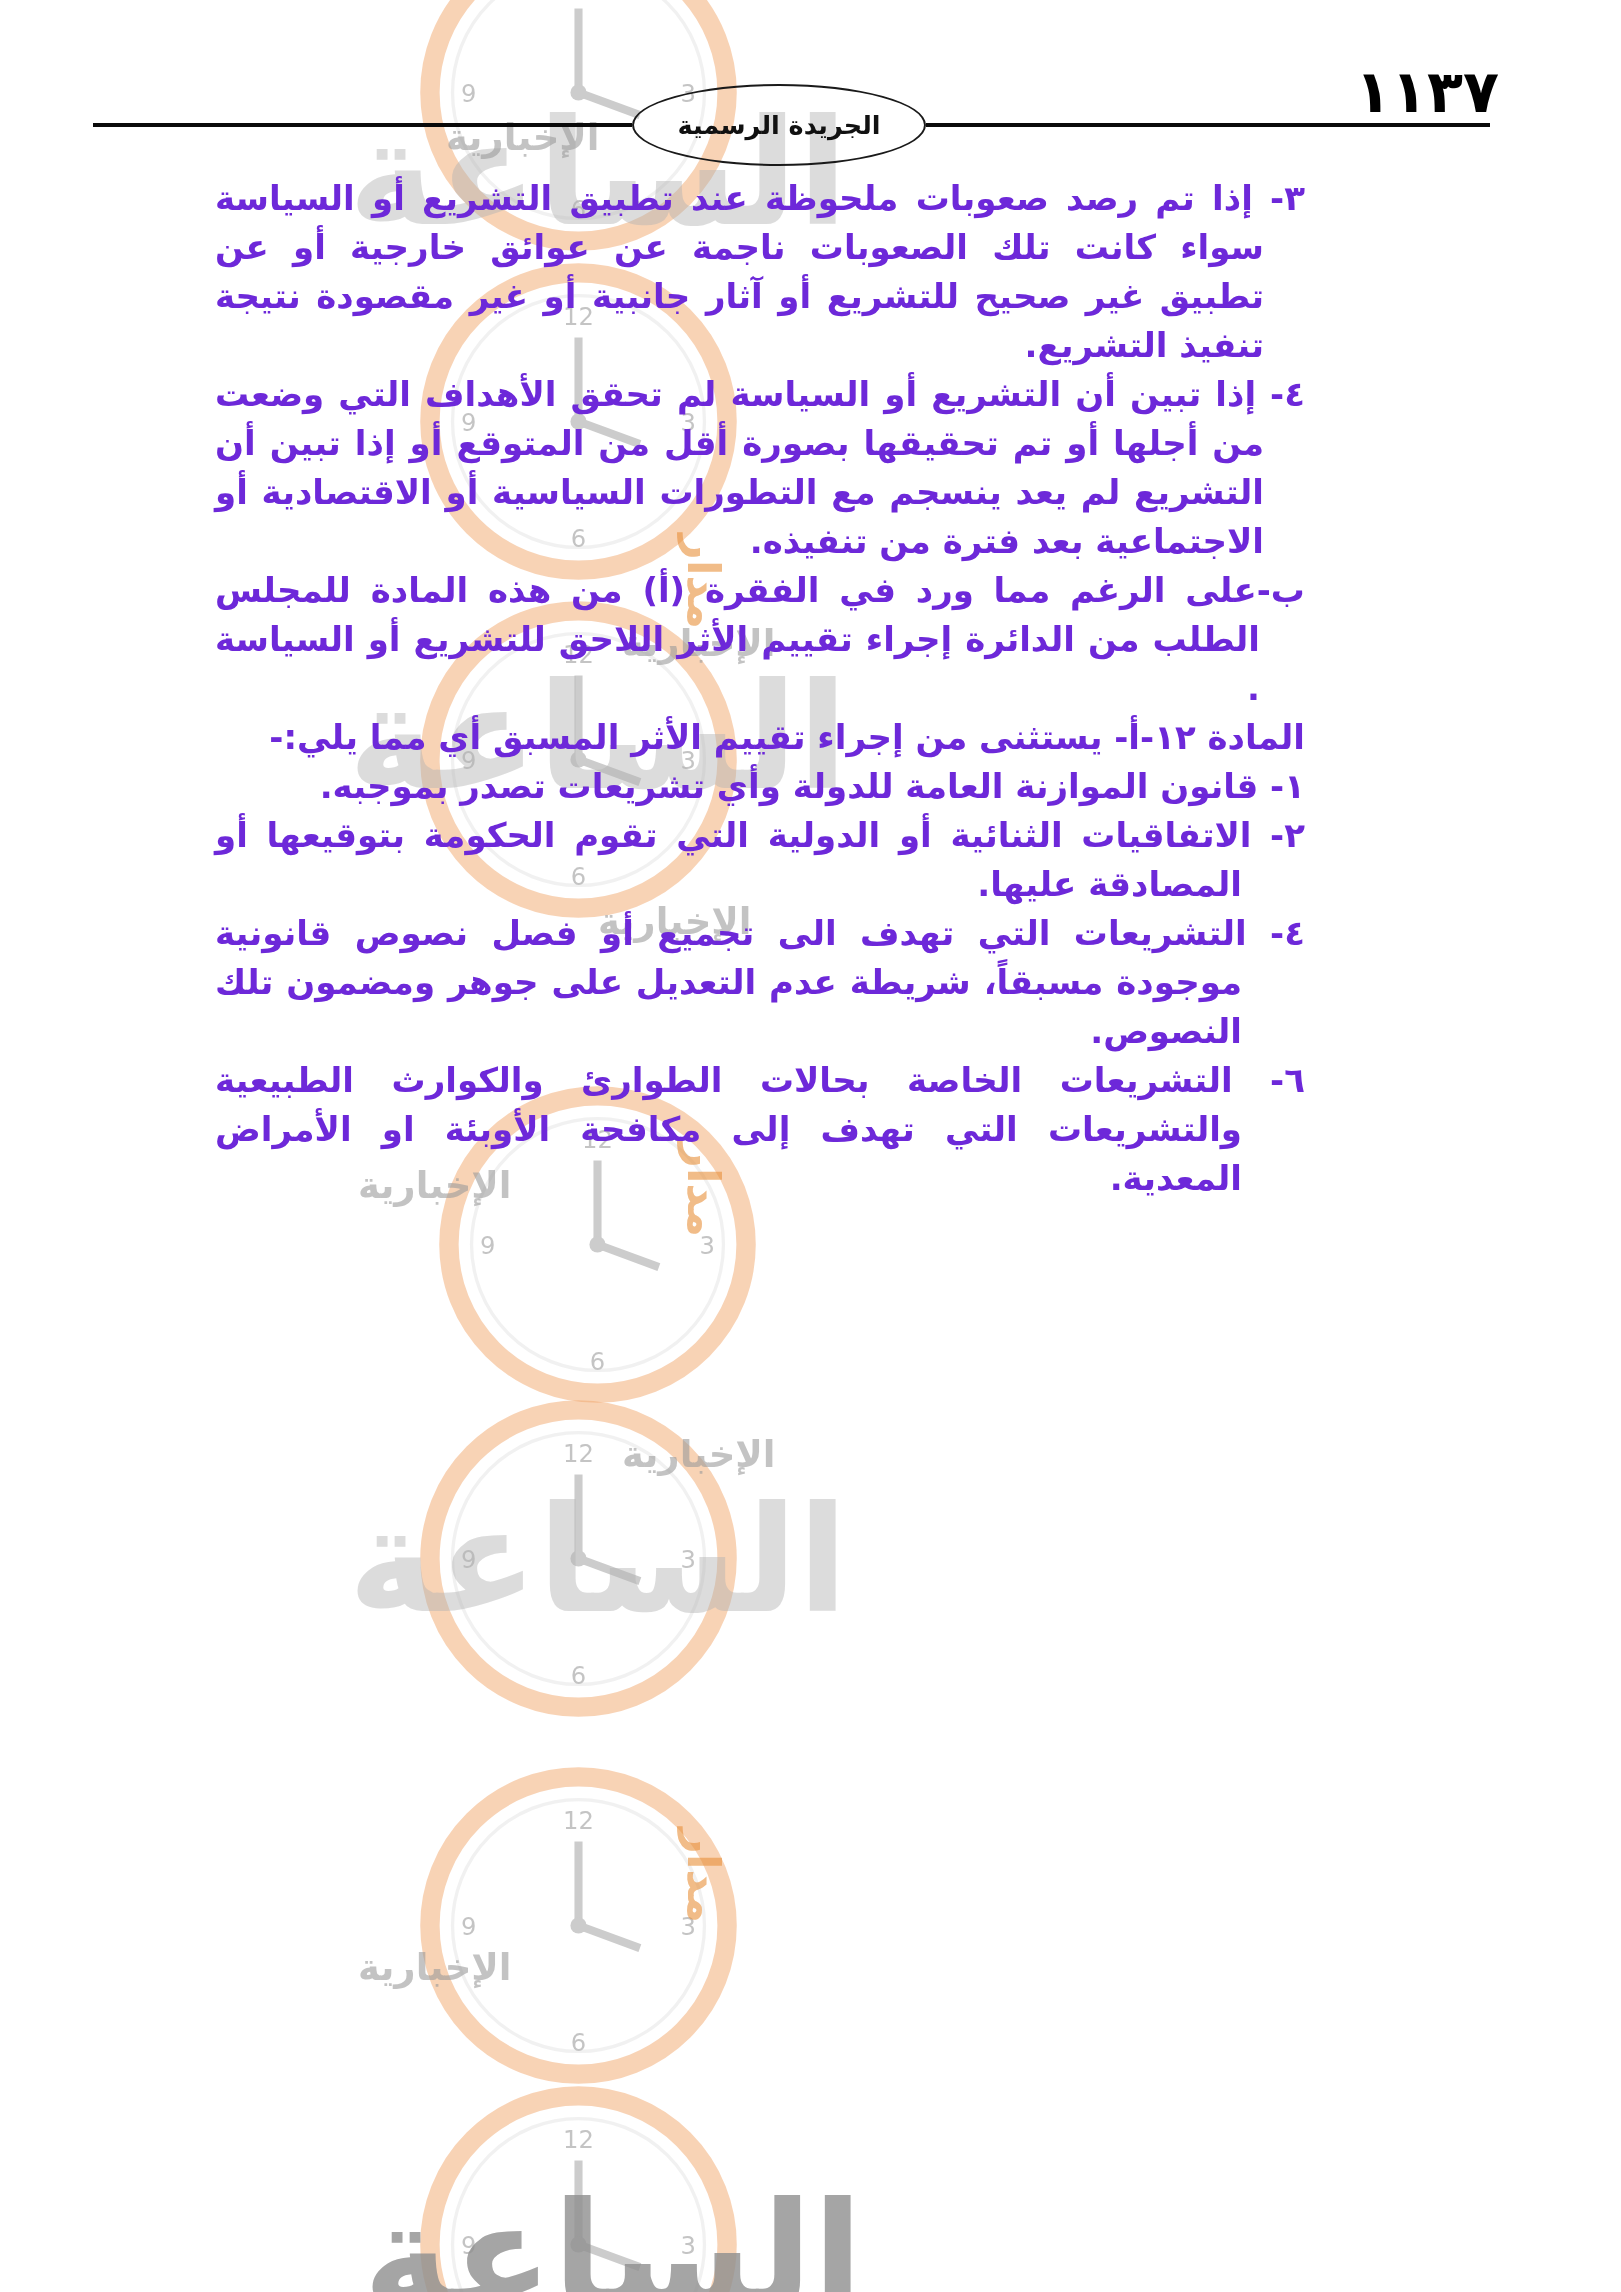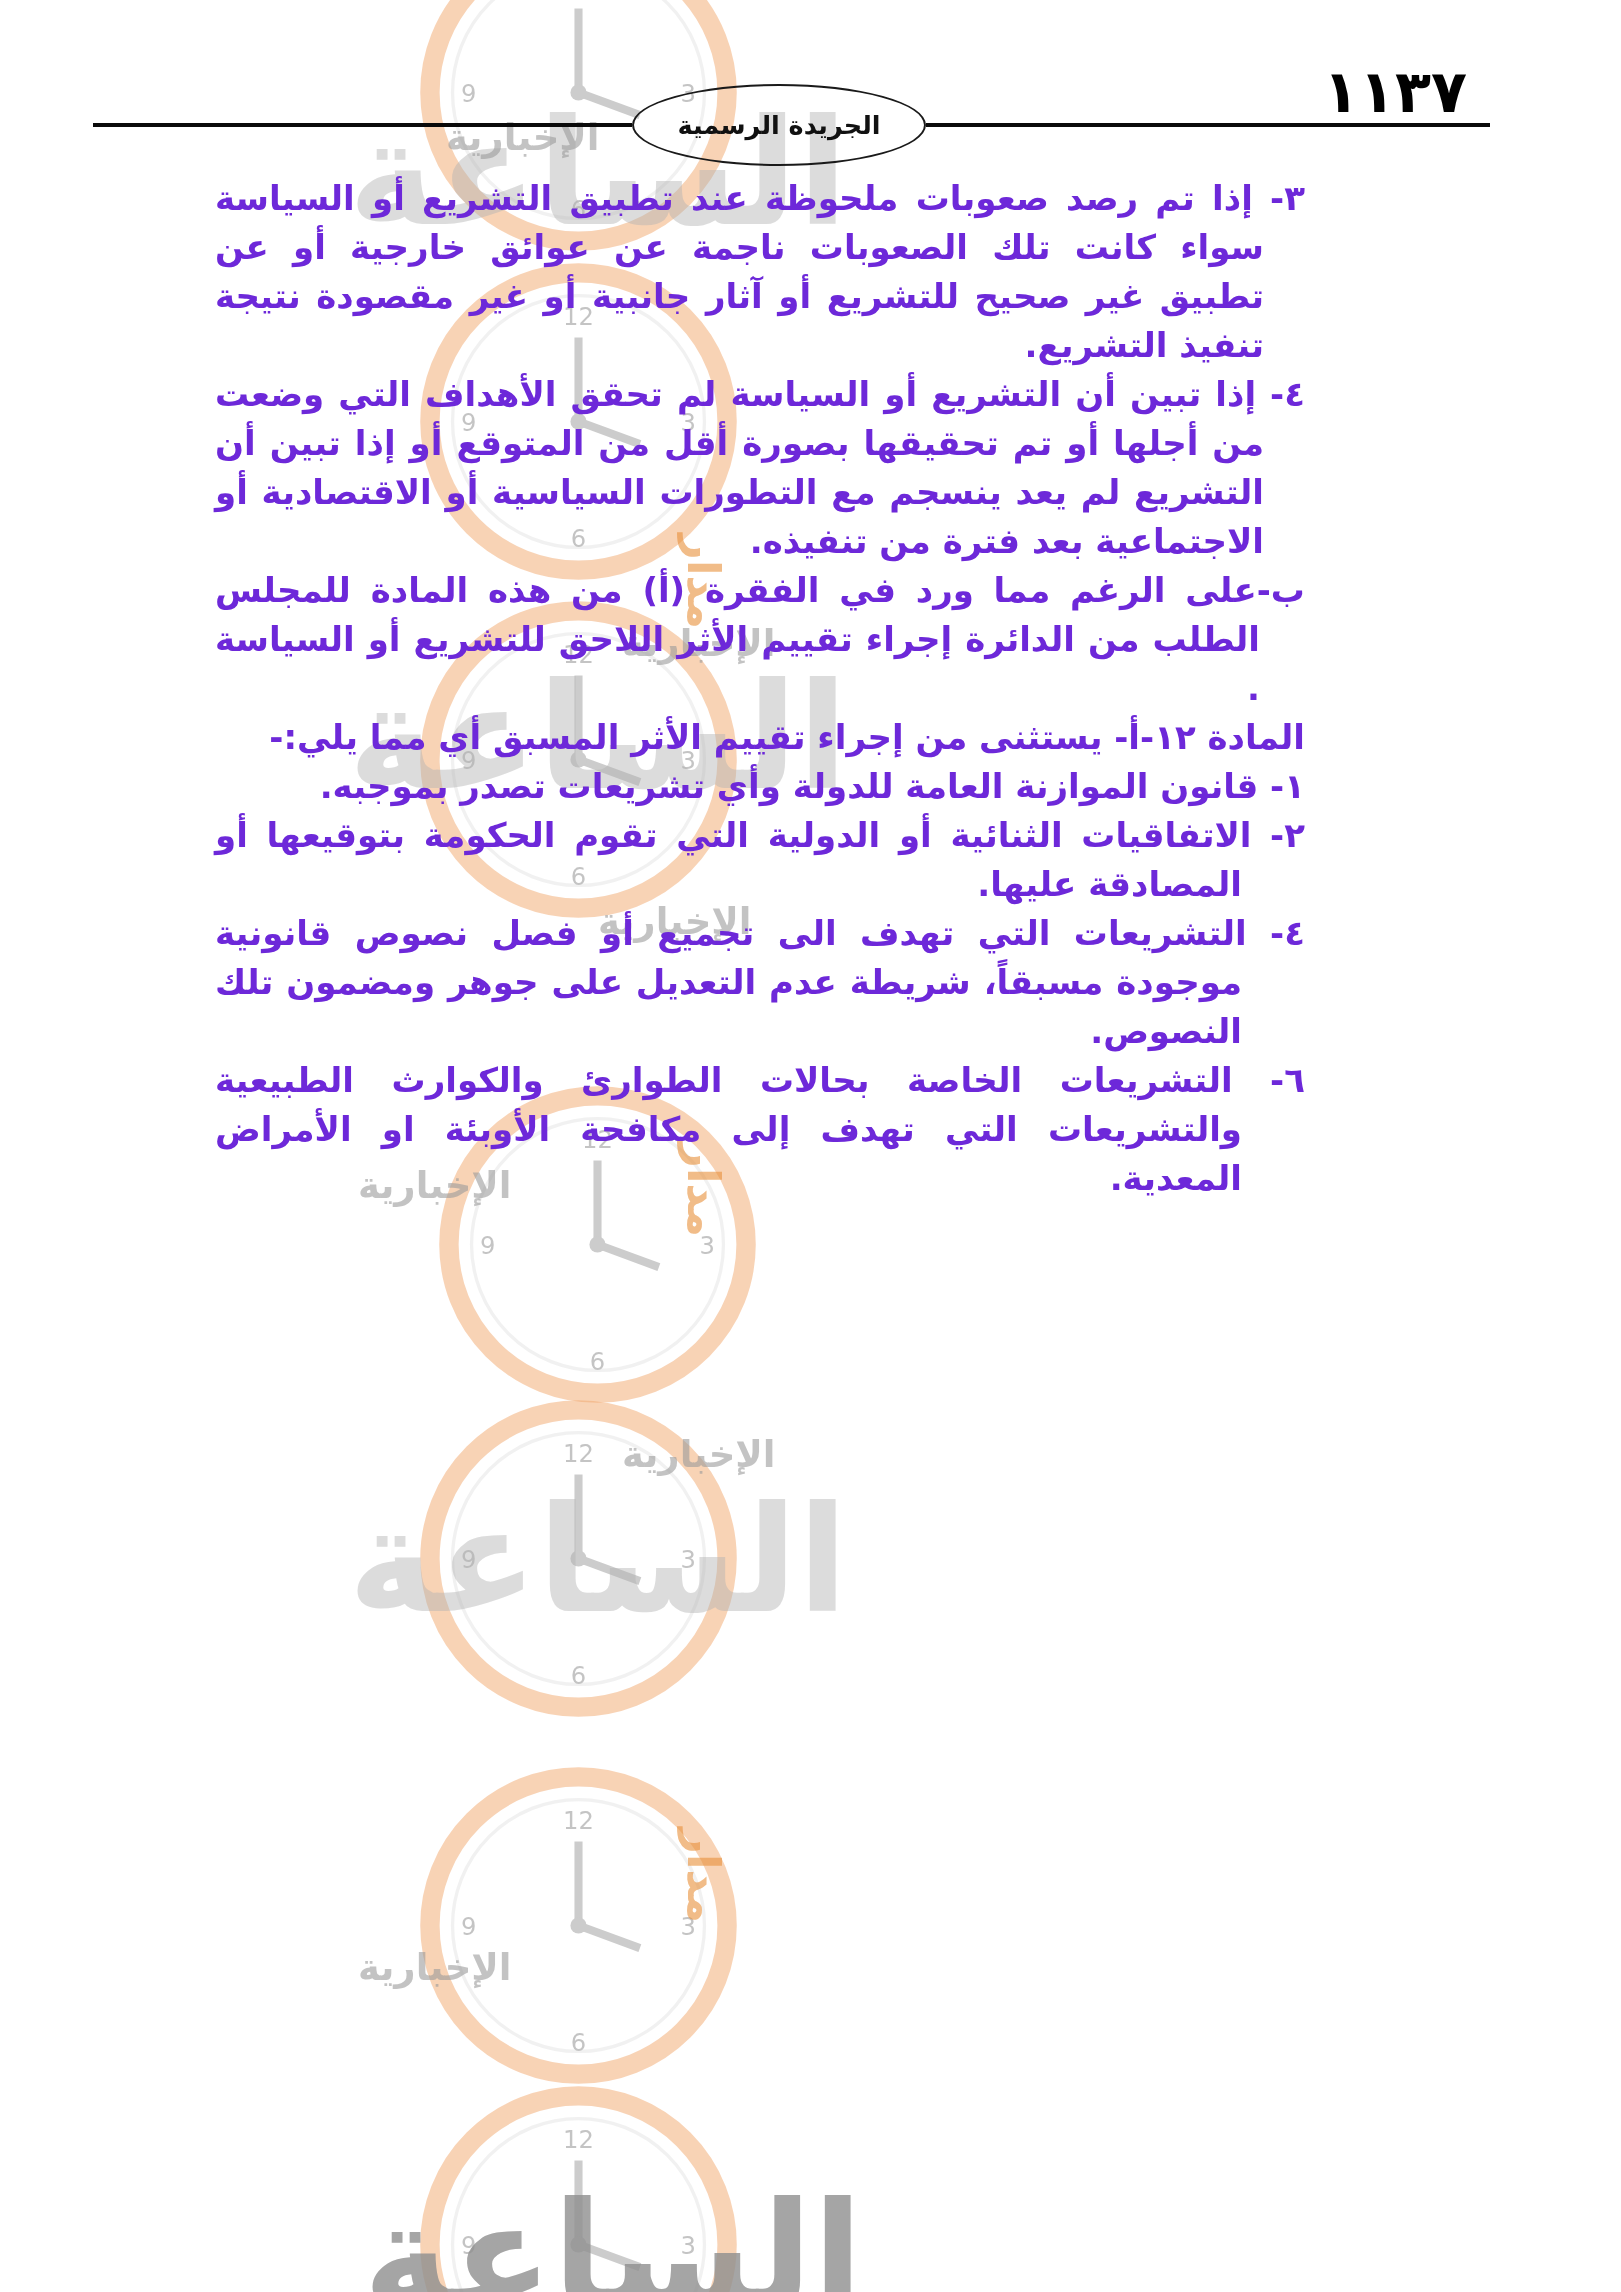--- a/index.html
+++ b/index.html
@@ -43,21 +43,21 @@
   .hdr-rule.seg-b { left: 926px; width: 564px; }
   .hdr-oval {
     position: absolute; left: 632px; top: 84px; width: 294px; height: 82px;
     border: 2.9px solid #1a1a1a; border-radius: 50%;
     display: flex; align-items: center; justify-content: center;
     z-index: 1; box-sizing: border-box;
   }
   .hdr-oval span { font-size: 25.5px; font-weight: bold; color: #111; }
   .hdr-pagenum {
     position: absolute; left: 1323px; top: 57px; width: 176px;
-    text-align: left; font-size: 59px; font-weight: bold; color: #000;
+    text-align: right; font-size: 59px; font-weight: bold; color: #000;
     z-index: 1; letter-spacing: 2px;
   }
 
   
   .content {
     position: absolute; top: 174px; right: 316px; width: 1090px; z-index: 1;
     font-size: 34px; font-weight: bold; color: #6d28d9;
     line-height: 49px; text-align: justify;
   }
   .content p { margin: 0; }

